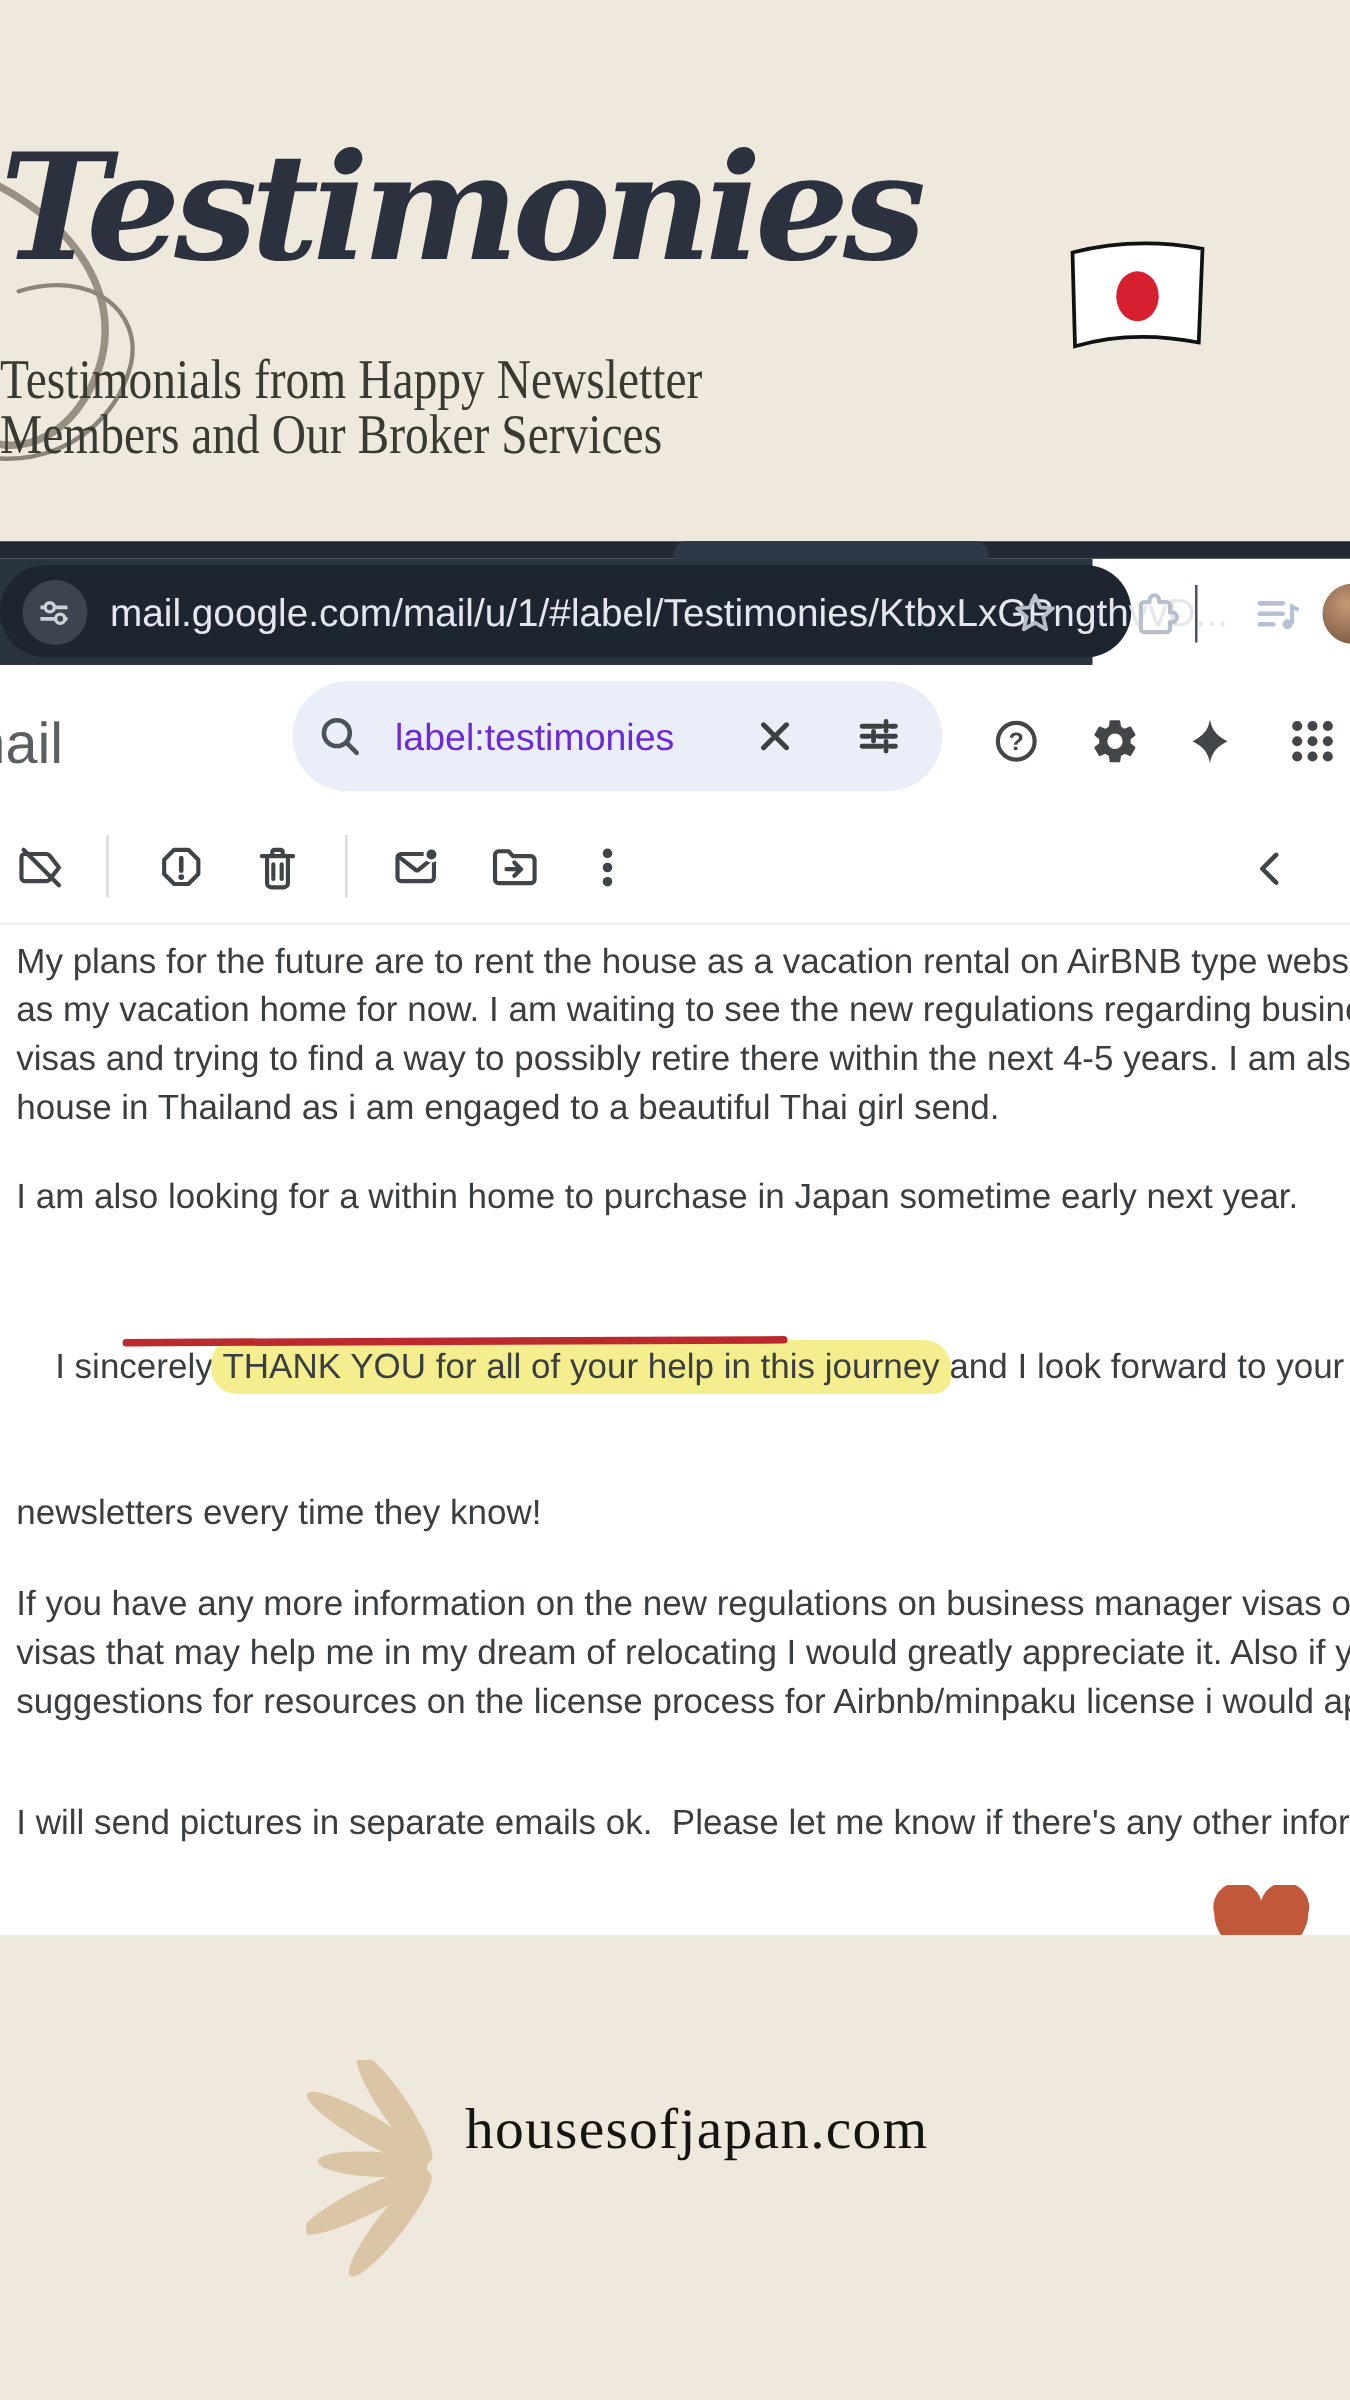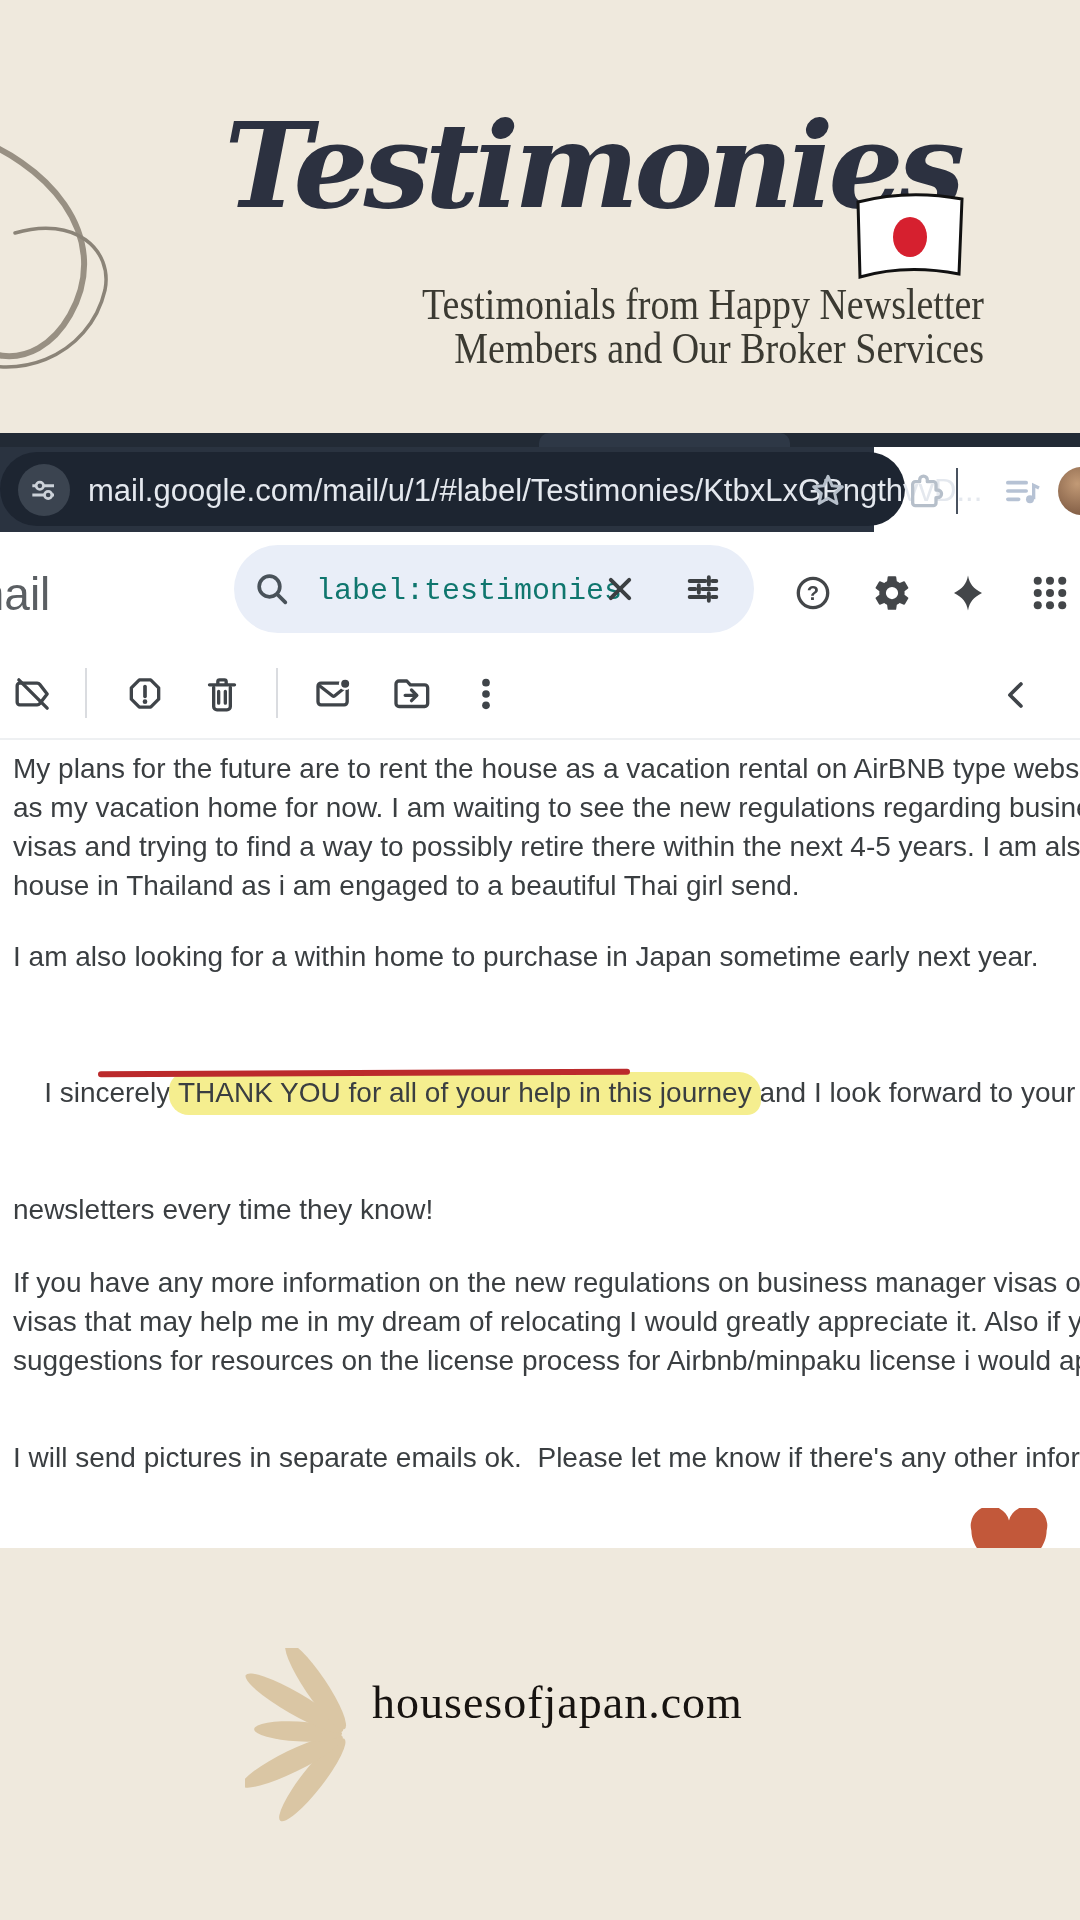--- a/index.html
+++ b/index.html
@@ -2,24 +2,24 @@
 <html><head>
 <meta charset="utf-8">
 <style>
   html,body{margin:0;padding:0;}
   body{width:1080px;height:1920px;position:relative;overflow:hidden;
        font-family:"Liberation Sans",sans-serif;background:#ffffff;}
   .abs{position:absolute;}
 
   
   .top-banner{left:0;top:0;width:1080px;height:433px;background:#efe9dd;}
-  .big-title{left:0;top:96px;width:960px;text-align:right;
+  .big-title{left:0;top:96px;width:960px;text-align:left;
     font-family:"DejaVu Serif",serif;font-style:italic;font-weight:bold;
     font-size:118px;letter-spacing:-5px;color:#2c3140;white-space:nowrap;}
-  .subtitle{left:0;top:282px;width:984px;text-align:right;
+  .subtitle{left:0;top:282px;width:984px;text-align:left;
     font-family:"Liberation Serif",serif;font-size:38px;color:#3b3a32;
     line-height:44px;}
   .subtitle span{display:inline-block;transform:scaleY(1.18);}
 
   
   .tabstrip{left:0;top:433px;width:1080px;height:14px;background:#222a35;}
   .active-tab{left:539px;top:433px;width:251px;height:14px;background:#2e3846;
     border-radius:10px 10px 0 0;}
   .chrome-toolbar{left:0;top:447px;width:874px;height:85px;background:#2a3340;}
   .url-pill{left:-40px;top:452px;width:905px;height:74px;background:#1d2531;
@@ -29,21 +29,21 @@
   .url-text{left:48px;top:473px;font-size:31px;color:#e4e8ee;white-space:pre;}
   .chrome-divider{left:956px;top:468px;width:2px;height:46px;background:#49525f;}
   .chrome-avatar{left:1058px;top:467px;width:48px;height:48px;border-radius:50%;
     background:radial-gradient(circle at 40% 35%,#c29a76,#6d4a35);}
 
   
   .gmail-header{left:0;top:532px;width:1080px;height:128px;background:#ffffff;}
   .gmail-logo{left:-34px;top:567px;font-size:46px;color:#5b5f63;}
   .search-pill{left:234px;top:545px;width:520px;height:88px;border-radius:44px;
     background:#e9eef8;}
-  .search-text{left:316px;top:574px;font-size:30px;color:#0f766e;white-space:pre;font-family:Liberation Mono, monospace;}
+  .search-text{left:316px;top:574px;font-size:30px;color:#6d28d9;white-space:pre;}
 
   
   .gmail-toolbar{left:0;top:660px;width:1080px;height:78px;background:#ffffff;
     border-bottom:2px solid #eef0f2;}
   .tool-divider{top:668px;width:2px;height:50px;background:#dadce0;}
   .pagination{left:860px;top:680px;width:102px;text-align:right;font-size:27px;color:#464a4d;}
 
   
   .email-body{left:0;top:740px;width:1080px;height:808px;background:#ffffff;
     overflow:hidden;padding:9px 0 0 13px;box-sizing:border-box;

